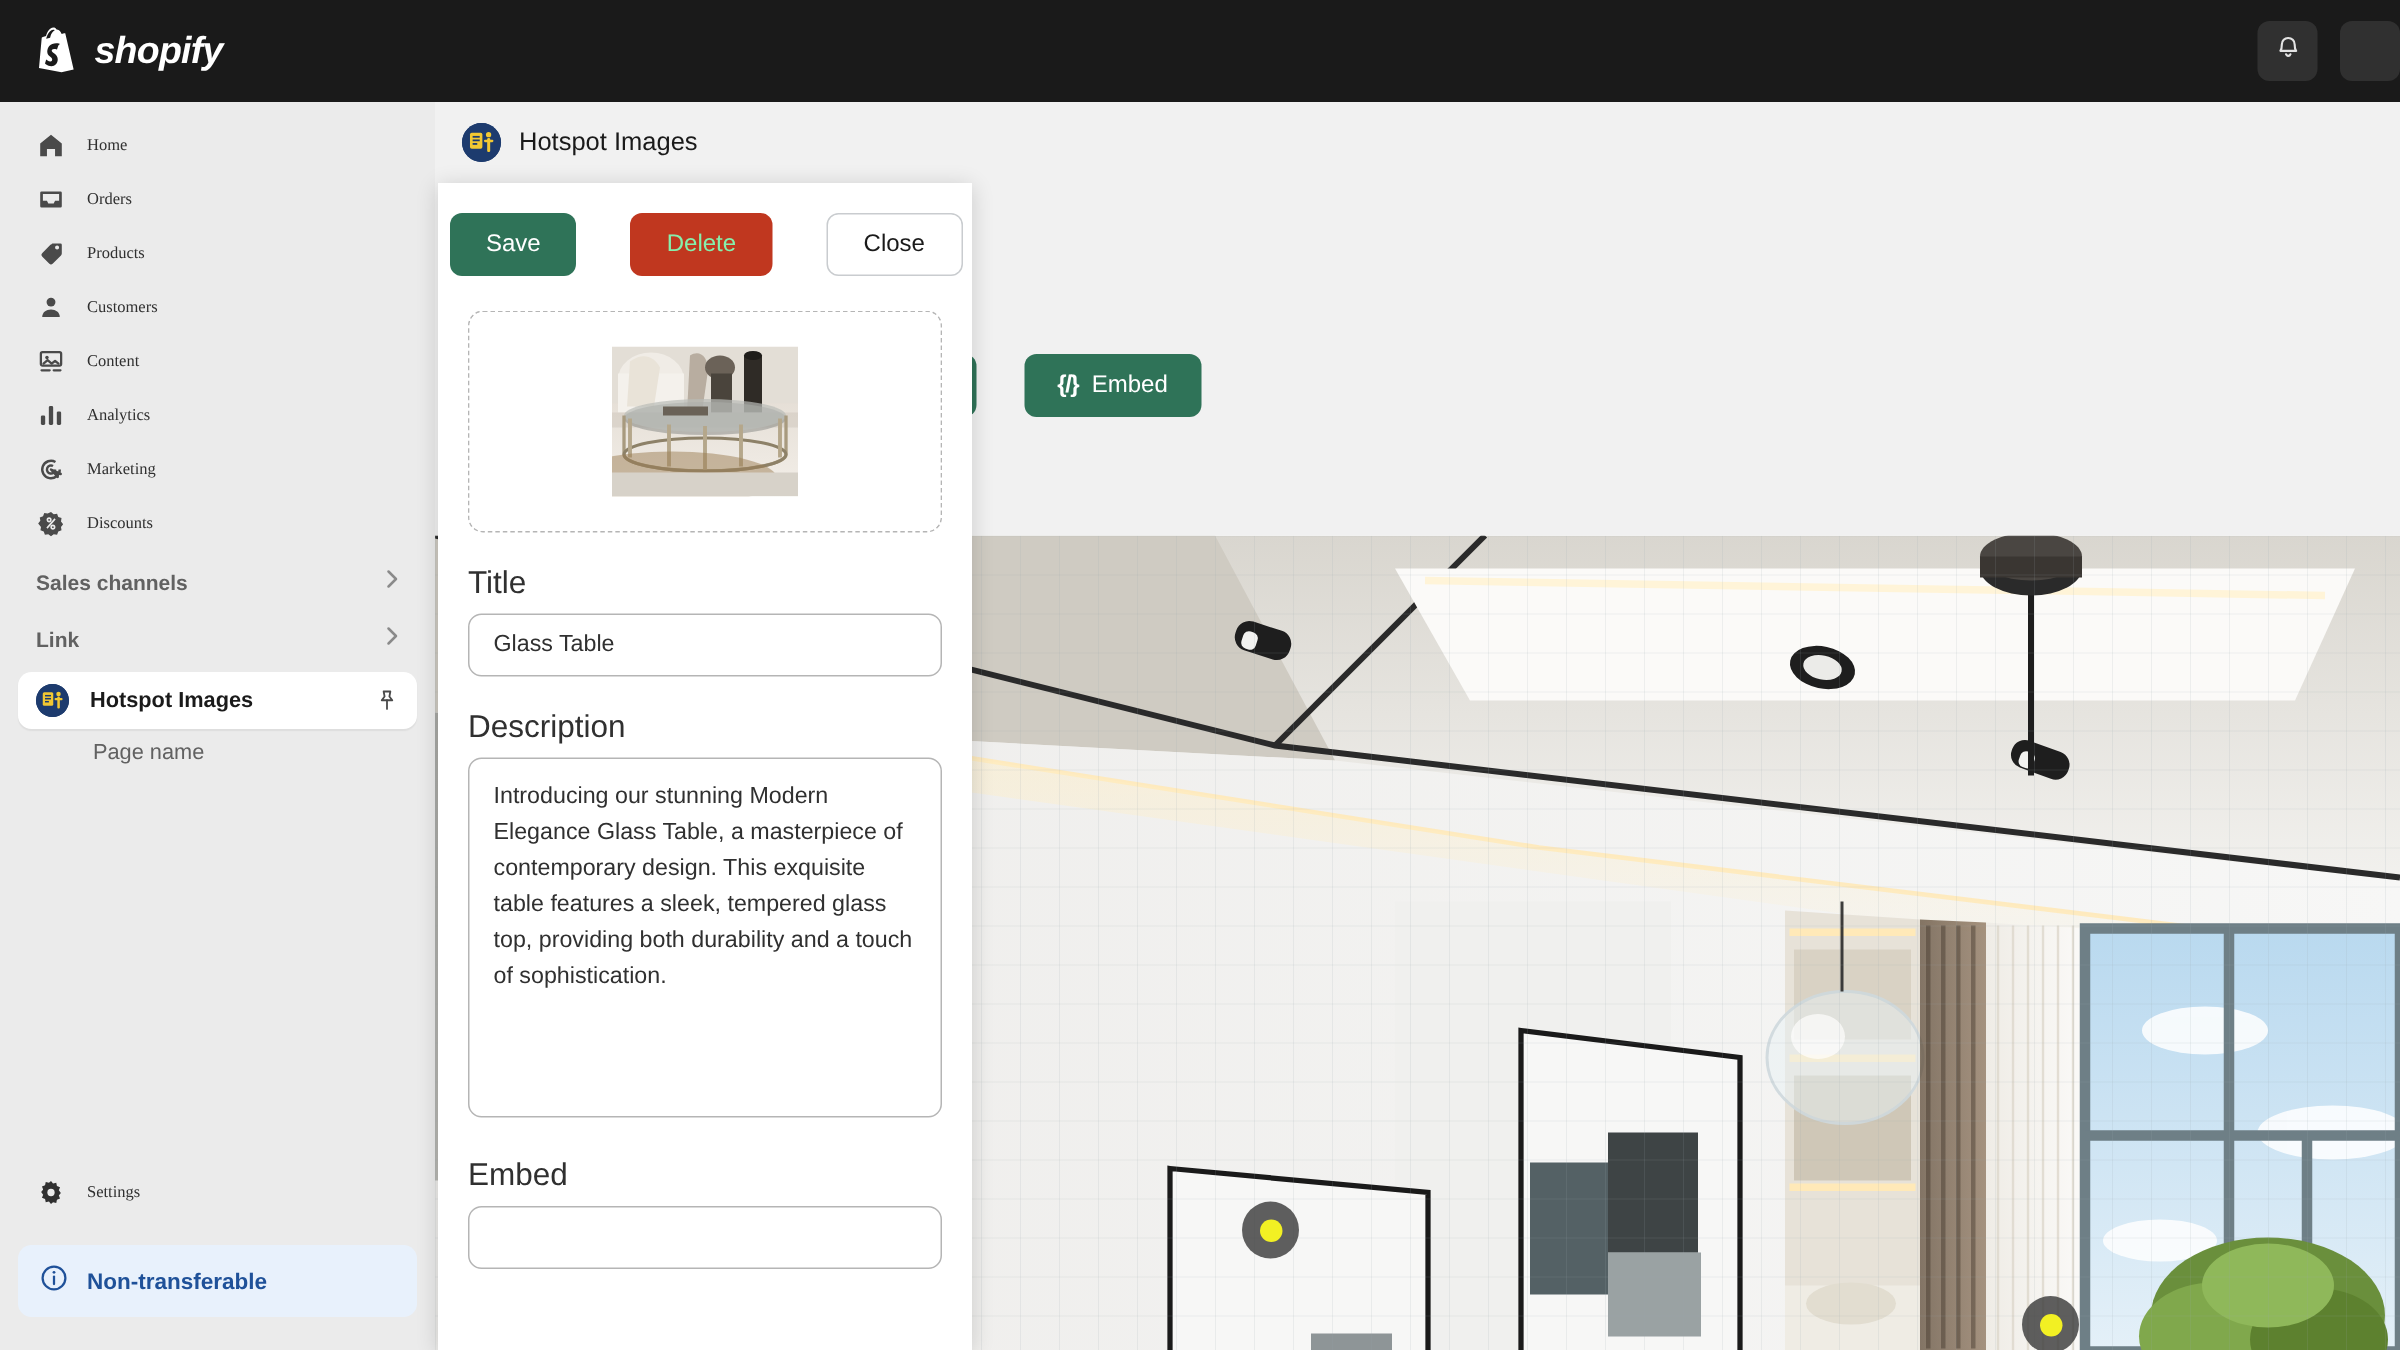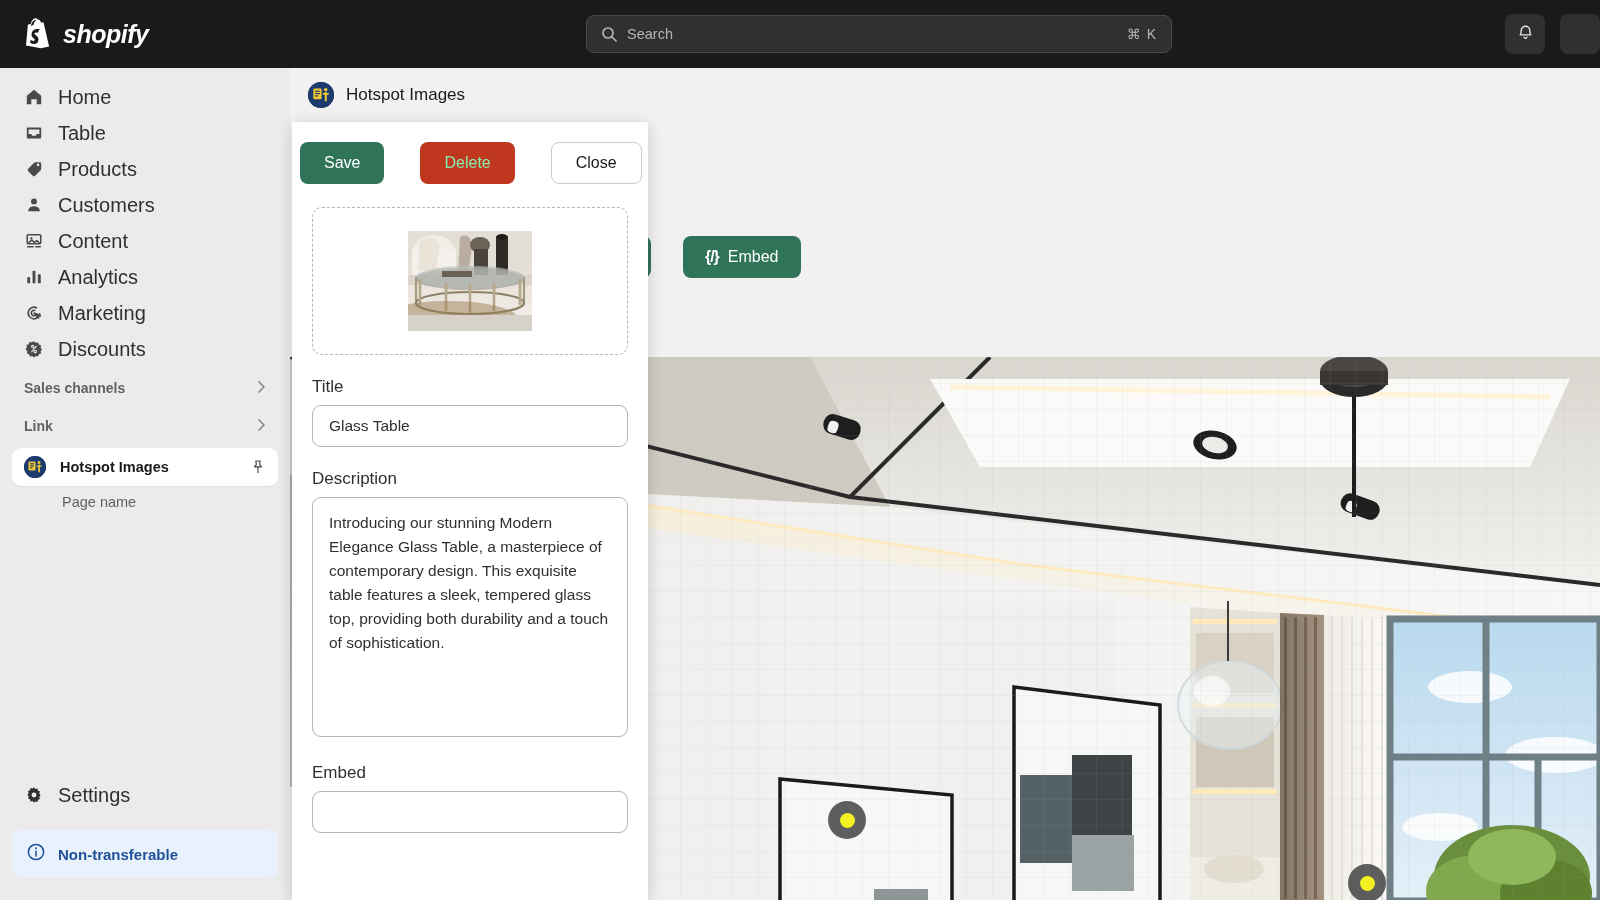--- a/index.html
+++ b/index.html
@@ -42,21 +42,21 @@
   
   .sidebar{
     position:absolute; top:68px; left:0; width:290px; height:832px;
     background:#ebebeb; padding:12px 12px 0 12px;
   }
   .nav-item{
     display:flex; align-items:center; height:34px; padding:0 12px;
     border-radius:8px; cursor:pointer; margin-bottom:2px; gap:14px;
   }
   .nav-ic{ width:20px; height:20px; flex:0 0 20px; display:flex; align-items:center; justify-content:center; }
-  .nav-label{ font-size:20px; color:#303030; }
+  .nav-label{ font-size:11px; color:#303030;font-family:Liberation Serif, serif; }
 
   .nav-section{
     display:flex; align-items:center; justify-content:space-between;
     height:32px; padding:0 12px; margin-top:6px; cursor:pointer; border-radius:8px;
   }
   .nav-section-label{ font-size:14px; font-weight:bold; color:#616161; }
   .chev{ color:#8a8a8a; font-size:15px; }
 
   .app-active{
     display:flex; align-items:center; height:38px; padding:0 12px;
@@ -138,21 +138,21 @@
   .p-close{ background:#fff; color:#1a1a1a; border:1px solid #c9cccf; }
 
   .dropzone{
     margin:23px 20px 0 20px; height:148px; border:1.5px dashed #b5b5b5;
     border-radius:10px; display:flex; align-items:center; justify-content:center;
     cursor:pointer; background:#fff; overflow:hidden;
   }
   .thumb{ width:124px; height:100px; position:relative; overflow:hidden; }
 
   .field{ margin:0 20px; }
-  .f-label{ font-size:17px; color:#303030; margin:22px 0 8px 0; display:block; }
+  .f-label{ font-size:21px; color:#303030; margin:22px 0 8px 0; display:block; }
   .f-input{
     width:100%; height:42px; border:1px solid #b5b5b5; border-radius:9px;
     font-size:15.5px; font-family:inherit; color:#303030; padding:0 16px;
     background:#fff; outline:none;
   }
   .f-area{
     width:100%; height:240px; border:1px solid #b5b5b5; border-radius:9px;
     font-size:15.5px; font-family:inherit; color:#303030; padding:13px 16px;
     line-height:1.55; background:#fff; outline:none; resize:none;
   }
@@ -165,30 +165,20 @@
     <span class="logo-bag">
       <svg width="32" height="34" viewBox="0 0 32 34">
         <path d="M21.5 5.2c-.2-.1-.5-.1-.8 0l-1.6.5c-.5-1.6-1.5-3.1-3.2-3.1h-.2C15.2 1.7 14.4 1.3 13.7 1.3c-3 0-4.5 3.8-5 5.7l-2.1.6c-.7.2-.7.2-.8.8L4 28.4l15 2.8 8.1-1.8L21.5 5.2z" fill="#fff"></path>
         <path d="M13.6 2.9c.3 0 .6.1.9.3-1.2.6-2.5 2-3.1 4.9l-2.6.8c.7-2.4 2.1-6 4.8-6z" fill="#1a1a1a"></path>
         <path d="M16.9 13.3l-.9 2.7s-.8-.4-1.9-.4c-1.5 0-1.6.9-1.6 1.2 0 1.5 4 2.1 4 5.7 0 2.8-1.8 4.6-4.2 4.6-2.9 0-4.3-1.8-4.3-1.8l.8-2.6s1.5 1.3 2.8 1.3c.8 0 1.2-.7 1.2-1.2 0-2-3.3-2.1-3.3-5.4 0-2.8 2-5.5 6-5.5 1.5 0 2.4.4 2.4.4z" fill="#1a1a1a"></path>
       </svg>
     </span>
     <span class="logo-text">shopify</span>
   </div>
 
-  <div class="search-box">
-    <span class="search-ic">
-      <svg width="16" height="16" viewBox="0 0 16 16" fill="none" stroke="#b5b5b5" stroke-width="1.7">
-        <circle cx="7" cy="7" r="5"></circle>
-          <path d="M11 11l4 4" stroke-linecap="round"></path>
-      </svg>
-    </span>
-    <span class="search-ph">Search</span>
-    <span class="search-kbd">⌘ K</span>
-  </div>
 
   <div class="bell-btn">
     <span>
       <svg width="19" height="19" viewBox="0 0 20 20" fill="none" stroke="#e3e3e3" stroke-width="1.5">
         <path d="M5.5 8a4.5 4.5 0 119 0c0 3 1 4.5 1 4.5h-11S5.5 11 5.5 8z" stroke-linejoin="round"></path>
         <path d="M8.5 15a1.6 1.6 0 003 0" stroke-linecap="round"></path>
       </svg>
     </span>
   </div>
   <div class="edge-btn"></div>
@@ -204,21 +194,21 @@
     </span>
     <span class="nav-label">Home</span>
   </div>
 
   <div class="nav-item">
     <span class="nav-ic">
       <svg width="18" height="18" viewBox="0 0 20 20" fill="#4a4a4a">
           <path d="M3 4h14a1 1 0 011 1v10a1 1 0 01-1 1H3a1 1 0 01-1-1V5a1 1 0 011-1zm1 2v5h3l1 2h4l1-2h3V6H4z"></path>
         </svg>
     </span>
-    <span class="nav-label">Table</span>
+    <span class="nav-label">Orders</span>
   </div>
 
   <div class="nav-item">
     <span class="nav-ic">
       <svg width="18" height="18" viewBox="0 0 20 20" fill="#4a4a4a">
           <path d="M10.5 2.5H17a1 1 0 011 1v6.5a2 2 0 01-.6 1.4l-6 6a2 2 0 01-2.8 0l-5-5a2 2 0 010-2.8l6-6a2 2 0 011.4-.6zM14.5 7a1.5 1.5 0 100-3 1.5 1.5 0 000 3z"></path>
         </svg>
     </span>
     <span class="nav-label">Products</span>
   </div>

